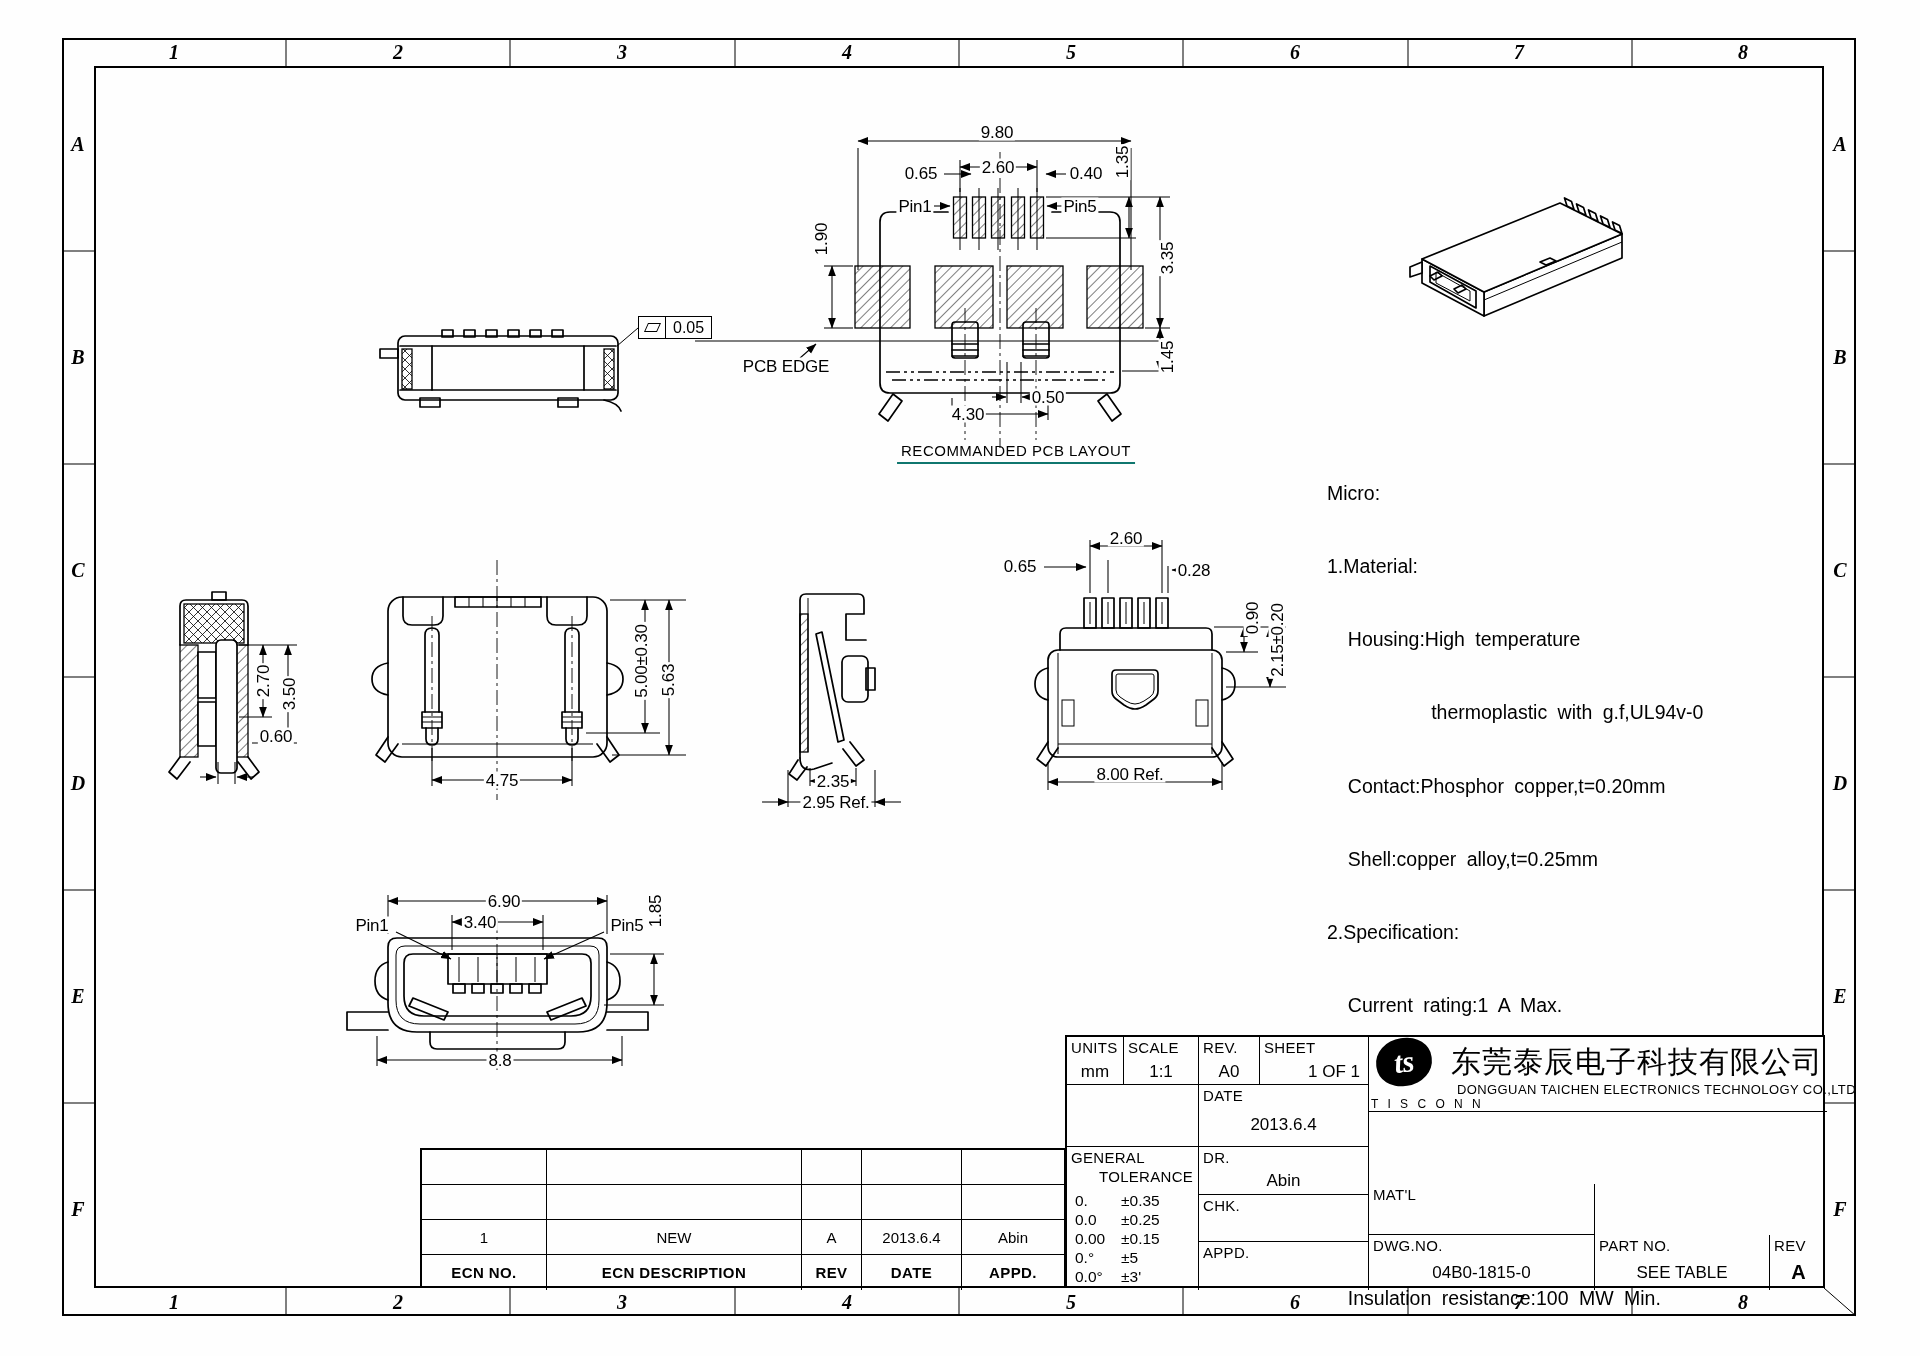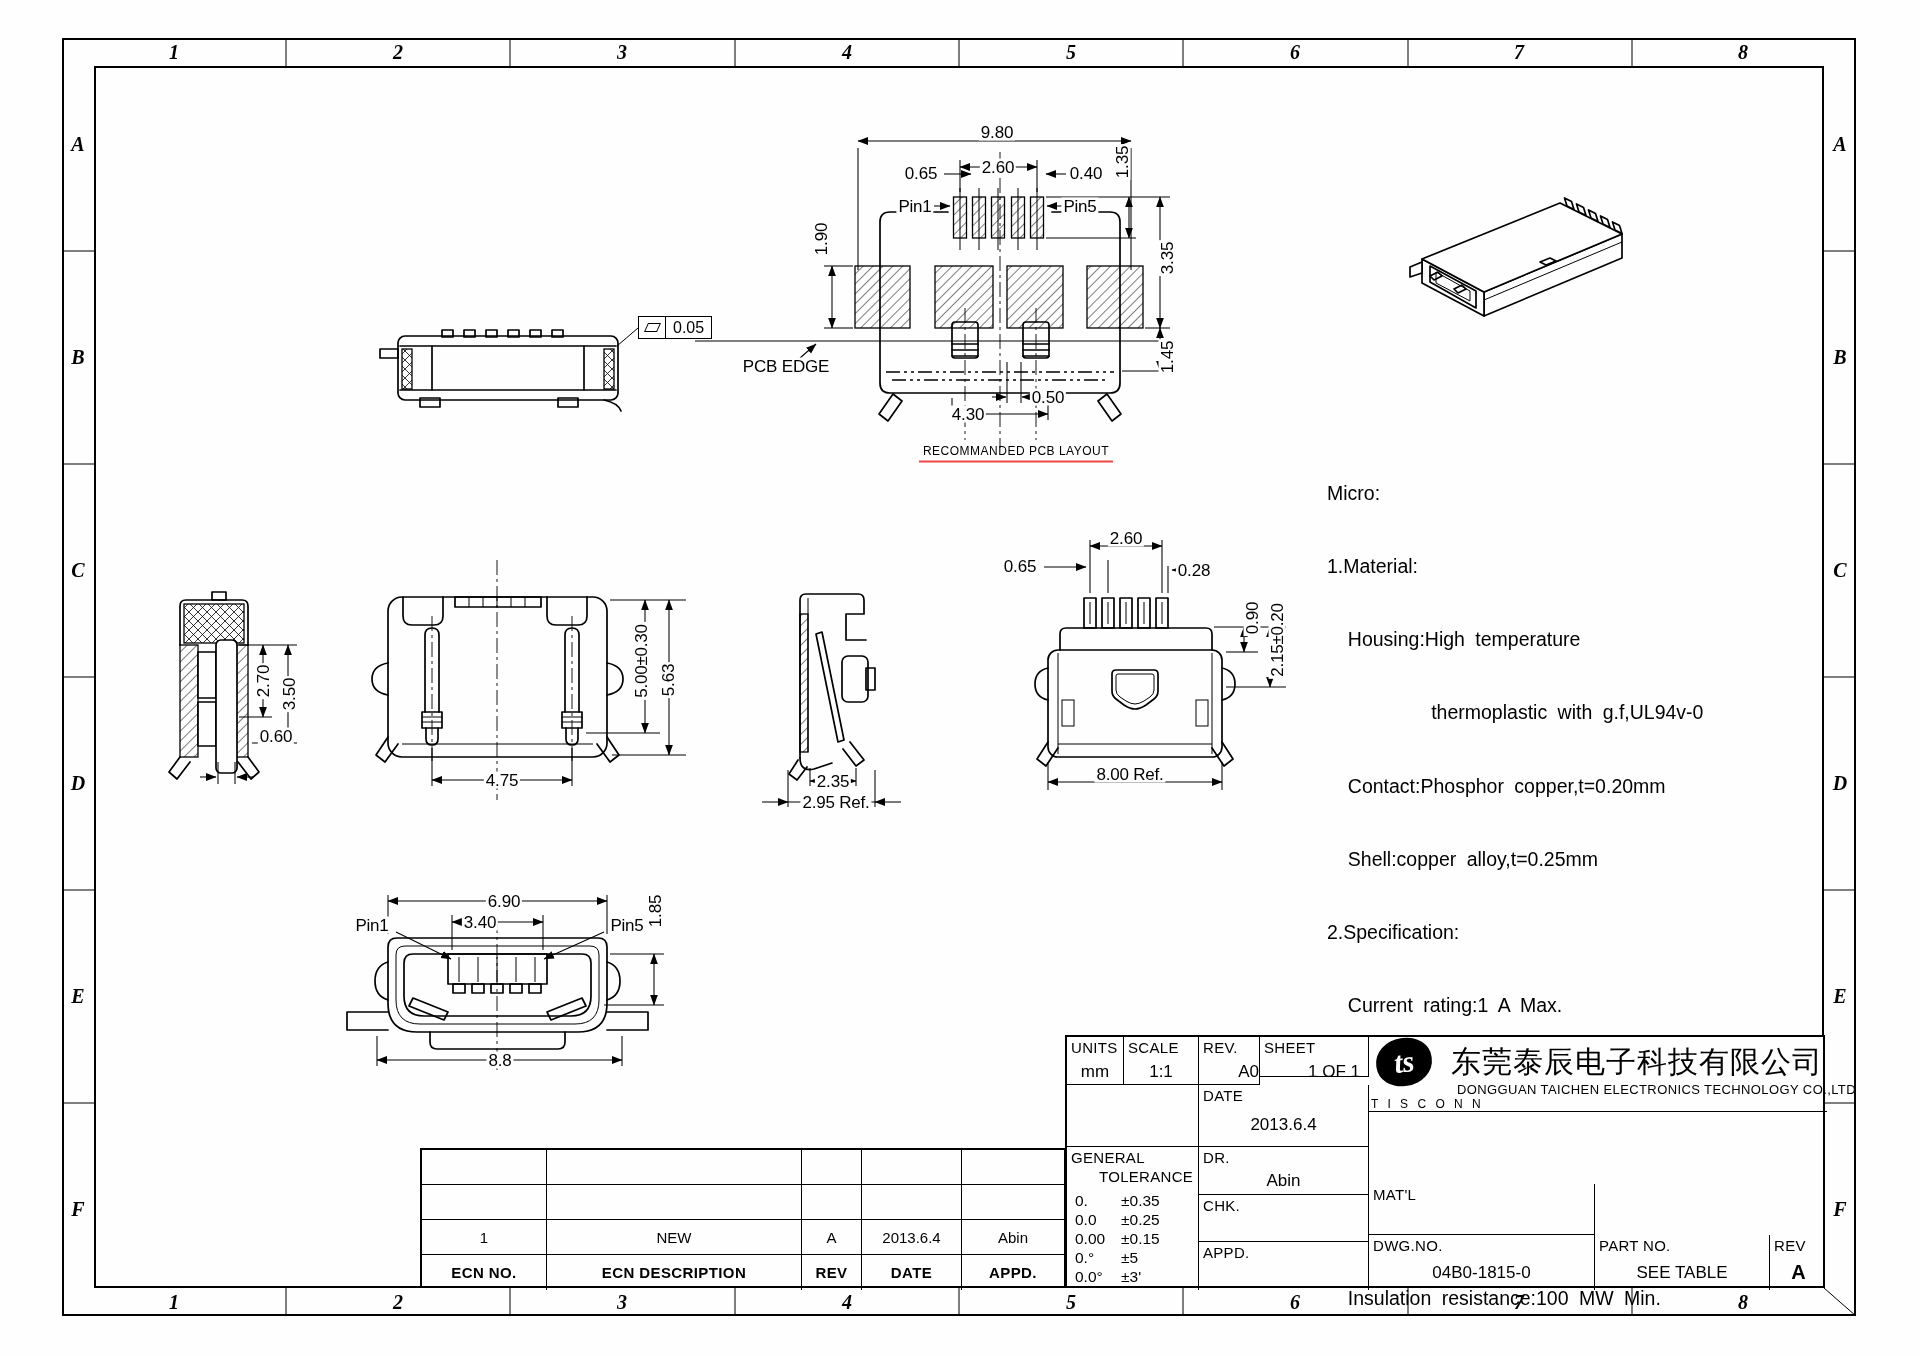--- a/index.html
+++ b/index.html
@@ -14,21 +14,21 @@
 .s{stroke:#000;stroke-width:1.7;fill:none;stroke-linejoin:round;stroke-linecap:round}
 .t{stroke:#000;stroke-width:1;fill:none}
 .wf{stroke:#000;stroke-width:1.7;fill:#fefefe;stroke-linejoin:round}
 .h{fill:url(#hp);stroke:#000;stroke-width:1.3}
 .xh{fill:url(#xp);stroke:#000;stroke-width:1.3}
 .cl{stroke:#000;stroke-width:.9;fill:none;stroke-dasharray:15 4 3 4}
 .dd{stroke:#000;stroke-width:1.7;fill:none;stroke-dasharray:14 4 3 4 3 4}
 .dim{stroke:#000;stroke-width:1.05;fill:none}
 .dt{position:absolute;font-size:17px;line-height:1;background:#fefefe;padding:0 2px;white-space:nowrap;transform:translate(-50%,-50%);letter-spacing:-.2px}
 .dt.rot{transform:translate(-50%,-50%) rotate(-90deg)}
-.vtitle{position:absolute;transform:translate(-50%,-50%);font-size:12px;letter-spacing:.5px;border-bottom:2px solid #ef4444;padding:0 4px 3px;white-space:nowrap}
+.vtitle{position:absolute;transform:translate(-50%,-50%);font-size:15px;letter-spacing:.5px;border-bottom:2px solid #0f766e;padding:0 4px 3px;white-space:nowrap}
 .notes{position:absolute;left:1327px;top:432px;font-size:19.5px;line-height:24.4px;white-space:pre;word-spacing:5px}
 .fcf{position:absolute;left:638px;top:316px;height:23px;display:flex;align-items:stretch;border:1.6px solid #000;background:#fefefe}
 .fcf .sym{width:27px;display:flex;align-items:center;justify-content:center;border-right:1.6px solid #000}
 .fcf .sym i{display:block;width:13px;height:9px;border:1.6px solid #000;transform:skewX(-24deg)}
 .fcf .val{padding:1px 7px;font-size:16px;display:flex;align-items:center}
 .tb{position:absolute;left:1065px;top:1035px;width:760px;height:253px;border:2.4px solid #000;background:#fefefe}
 .tb .cell{position:absolute;font-size:15px}
 .tb .cell.br{border-right:1.6px solid #000}
 .tb .cell.bb{border-bottom:1.6px solid #000}
 .tb .lab{position:absolute;left:4px;top:2px;font-size:15px;letter-spacing:.3px;white-space:nowrap}
@@ -467,23 +467,23 @@
     <div class="cell br bb" style="left:0;top:0;width:57px;height:48px">
       <span class="lab">UNITS</span>
       <span class="val" style="left:0;right:0;top:25px;text-align:center">mm</span>
     </div>
     <div class="cell br bb" style="left:57px;top:0;width:75px;height:48px">
       <span class="lab">SCALE</span>
       <span class="val" style="left:0;right:0;top:25px;text-align:center">1:1</span>
     </div>
     <div class="cell br bb" style="left:132px;top:0;width:61px;height:48px">
       <span class="lab">REV.</span>
-      <span class="val" style="left:0;right:0;top:25px;text-align:right">A0</span>
-    </div>
-    <div class="cell br bb" style="left:193px;top:0;width:109px;height:40px">
+      <span class="val" style="left:0;right:0;top:25px;text-align:center">A0</span>
+    </div>
+    <div class="cell br bb" style="left:193px;top:0;width:109px;height:48px">
       <span class="lab">SHEET</span>
       <span class="val" style="right:8px;top:25px">1 OF 1</span>
     </div>
     <div class="cell br bb" style="left:0;top:48px;width:132px;height:62px"></div>
     <div class="cell br bb" style="left:132px;top:48px;width:170px;height:62px">
       <span class="lab">DATE</span>
       <span class="val" style="left:0;right:0;top:30px;text-align:center">2013.6.4</span>
     </div>
     <div class="cell br" style="left:0;top:110px;width:132px;height:143px">
       <span class="lab">GENERAL</span>

